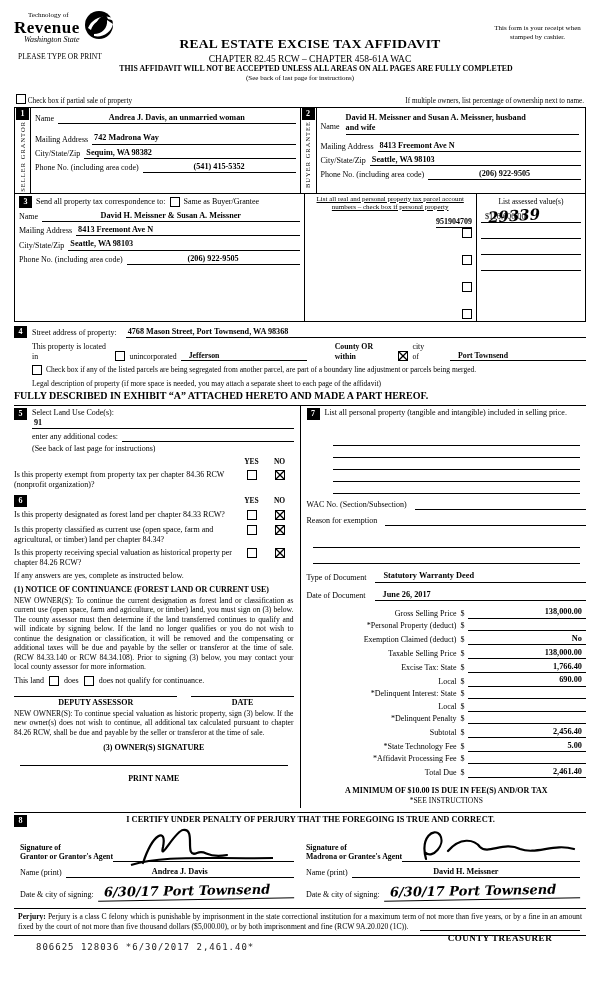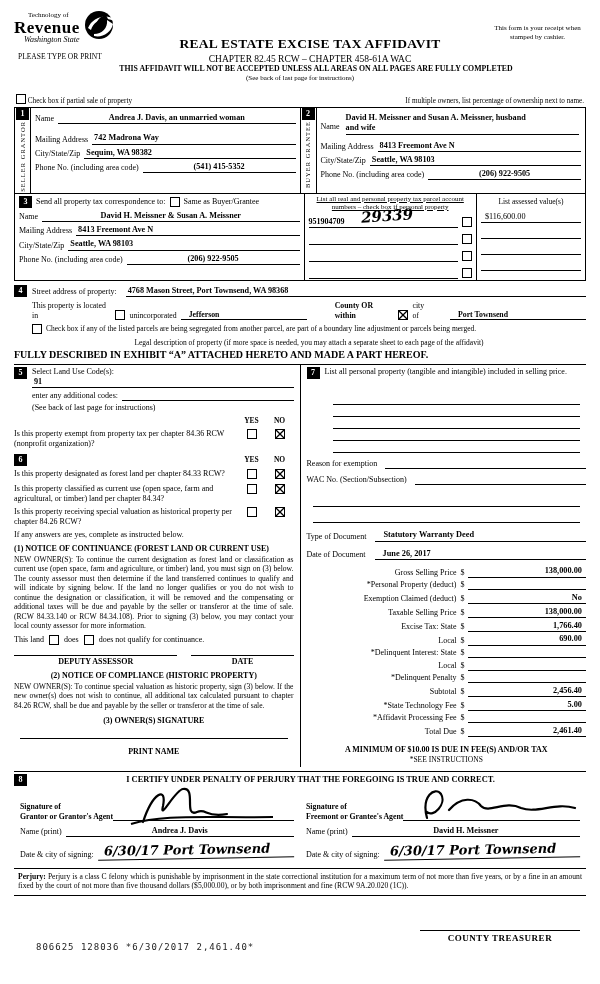--- a/index.html
+++ b/index.html
@@ -45,34 +45,34 @@
   .twoline{border-bottom:none;}
   .twoline .l2{border-bottom:1px solid #000;}
   
   .boxes2{display:flex;border:1.5px solid #000;}
   .corr{width:50%;padding:2px 4px;border-right:1.5px solid #000;}
   .corr-head{display:flex;align-items:center;gap:4px;}
   .parcels{width:50%;display:flex;}
   .pc-left{width:62%;padding:1px 4px;border-right:1px solid #000;}
   .pc-right{width:38%;padding:1px 4px;}
   .pc-head{font-size:7px;text-align:center;line-height:1.15;text-decoration:underline;}
-  .pc-row{display:flex;align-items:flex-end;margin-top:6px;}
+  .pc-row{display:flex;align-items:flex-end;margin-top:6px;flex-direction:column;}
   .pc-line{flex:1;border-bottom:1px solid #000;min-height:9px;position:relative;}
   .pc-typed{font-weight:bold;font-size:8px;}
   .hand{font-family:"DejaVu Serif",serif;font-style:italic;font-weight:bold;}
   .pc-hand{position:absolute;left:52px;top:-10px;font-size:15px;transform:rotate(-4deg);}
   .pc-row .cb{margin-left:4px;margin-bottom:1px;}
   .av-head{font-size:7.5px;text-align:center;margin-top:2px;}
   .av-line{border-bottom:1px solid #000;min-height:9px;margin-top:6px;font-size:8.2px;padding-left:4px;}
   
   .s4{display:flex;align-items:flex-end;margin-top:4px;gap:5px;}
   .locrow{display:flex;align-items:flex-end;margin:4px 0 0 18px;gap:4px;font-size:7.8px;}
   .locval{border-bottom:1px solid #000;font-weight:bold;padding:0 8px;}
   .segrow{margin:4px 0 0 18px;font-size:7.5px;display:flex;gap:4px;align-items:flex-start;}
-  .legal{margin:4px 0 0 18px;font-size:7.5px;text-align:center;}
+  .legal{margin:4px 0 0 18px;font-size:7.5px;}
   .exhibit{font-weight:bold;font-size:10px;margin-top:1px;}
   
   .cols{display:flex;border-top:1.5px solid #000;margin-top:3px;}
   .colL{width:50%;border-right:1.5px solid #000;padding:2px 6px 2px 0;}
   .colR{width:50%;padding:2px 0 2px 6px;display:flex;flex-direction:column;}
   .s-head{display:flex;gap:5px;align-items:flex-start;}
   .yesno{display:flex;justify-content:flex-end;font-weight:bold;font-size:7.5px;margin-top:3px;}
   .yesno span{width:28px;text-align:center;}
   .qrow{display:flex;align-items:flex-start;margin-top:3px;}
   .qtext{flex:1;padding-right:2px;}
@@ -344,21 +344,20 @@
           <span>does</span>
           <span class="cb"></span>
           <span>does not qualify for continuance.</span>
         </div>
 
         <div class="siglines">
           <div class="sigl" style="flex:1.6;">DEPUTY ASSESSOR</div>
           <div class="sigl">DATE</div>
         </div>
 
-        <div class="notice-title">(2) NOTICE OF COMPLIANCE (HISTORIC PROPERTY)</div>
         <div class="notice-body">NEW OWNER(S):  To continue special valuation as historic property, sign (3) below.  If the new owner(s) does not wish to continue, all additional tax calculated pursuant to chapter 84.26 RCW, shall be due and payable by the seller or transferor at the time of sale.</div>
 
         <div class="center-b">(3)  OWNER(S) SIGNATURE</div>
         <div class="longline"></div>
         <div class="center-b" style="margin-top:8px;">PRINT NAME</div>
         <div style="height:8px;"></div>
       </div>
 
       <div class="colR">
         <div class="s-head">
@@ -366,25 +365,25 @@
           <div style="flex:1;">List all personal property (tangible and intangible) included in selling price.</div>
         </div>
         <div style="height:14px;"></div>
         <div class="blank"></div>
         <div class="blank"></div>
         <div class="blank"></div>
         <div class="blank"></div>
         <div class="blank"></div>
 
         <div class="wacrow">
+            <span class="flabel">WAC No. (Section/Subsection)</span>
+          <span class="wline"></span>
+          </div>
+        <div class="wacrow">
             <span class="flabel">Reason for exemption</span>
-          <span class="wline"></span>
-          </div>
-        <div class="wacrow">
-            <span class="flabel">WAC No. (Section/Subsection)</span>
           <span class="wline"></span>
           </div>
         <div class="blank" style="margin:10px 6px 0 6px;"></div>
         <div class="blank" style="margin:4px 6px 0 6px;"></div>
 
         <div class="docrow">
             <span class="flabel">Type of Document</span>
           <span class="docval">Statutory Warranty Deed</span>
           </div>
         <div class="docrow">
@@ -488,21 +487,21 @@
           </div>
           <div class="datrow">
             <span class="flabel">Date &amp; city of signing:</span>
             <span class="handdate hand">6/30/17  Port Townsend</span>
           </div>
         </div>
         <div class="s8c">
           <div class="sigrow">
             <span class="siglabel">
               <span>Signature of</span><br>
-              <span>Freemont or Grantee's Agent</span></span>
+              <span>Madrona or Grantee's Agent</span></span>
             <span class="sigarea">
               <svg width="180" height="42" viewBox="0 0 180 42">
                 <path d="M14,34 C8,12 22,2 28,10 C34,20 20,34 14,28 M36,26 C48,12 62,14 68,22 C76,30 92,16 108,24 C124,30 142,18 162,24" fill="none" stroke="#000" stroke-width="2.2" stroke-linecap="round"></path>
               </svg>
             </span>
           </div>
           <div class="nprow">
             <span class="flabel">Name (print)</span>
             <span class="uval center">David H. Meissner</span>
           </div>

